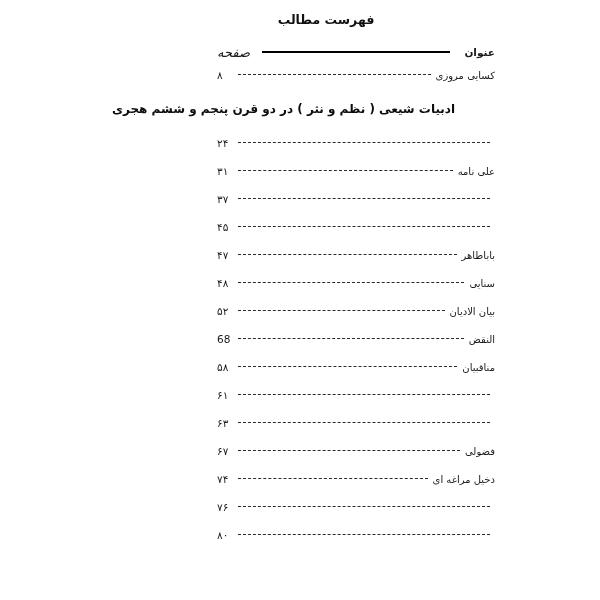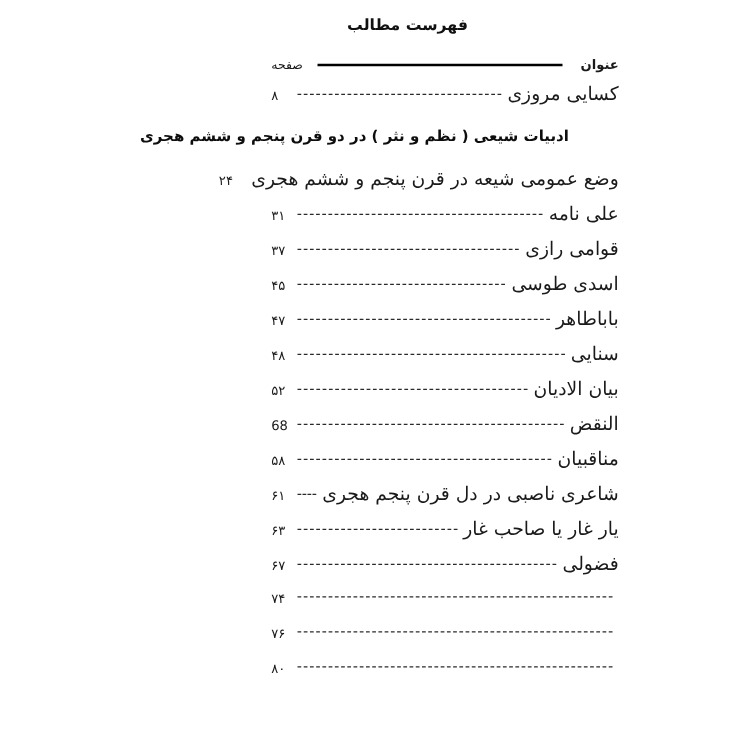--- a/index.html
+++ b/index.html
@@ -49,35 +49,36 @@
     padding-left: 6px;
     font-weight: bold;
   }
   .header-row .rule {
     flex: 1 1 auto;
     height: 0;
     border-top: 2.6px solid #000;
     margin: 0 8px 0 8px;
   }
   .header-row .col-page {
-    font-size: 10px;
+    font-size: 13px;
     color: #1a1a1a;
     white-space: nowrap;
     padding-right: 4px;
+    font-style: italic;
   }
 
   
   .entry {
     display: flex;
     align-items: baseline;
     margin: 0 105px;
     height: 28px;
   }
   .entry .entry-label {
-    font-size: 15px;
+    font-size: 10px;
     color: #1a1a1a;
     white-space: nowrap;
     line-height: 28px;
   }
   .entry .leader {
     flex: 1 1 auto;
     height: 0;
     border-top: 1px dashed #2a2a2a;
     margin: 0 5px;
     position: relative;
@@ -118,36 +119,33 @@
   </div>
 
   <div id="toc-body">
       <div class="entry">
         <span class="entry-label">کسایی مروزی</span>
         <span class="leader"></span>
         <span class="entry-page">۸</span>
       </div>
       <div class="section-heading">ادبیات شیعی ( نظم و نثر ) در دو قرن پنجم و ششم هجری</div>
       <div class="entry">
-        <span class="entry-label">وضع عمومی شیعه در قرن پنجم و ششم هجری</span>
         <span class="leader"></span>
         <span class="entry-page">۲۴</span>
       </div>
       <div class="entry">
         <span class="entry-label">علی نامه</span>
         <span class="leader"></span>
         <span class="entry-page">۳۱</span>
       </div>
       <div class="entry">
-        <span class="entry-label">قوامی رازی</span>
         <span class="leader"></span>
         <span class="entry-page">۳۷</span>
       </div>
       <div class="entry">
-        <span class="entry-label">اسدی طوسی</span>
         <span class="leader"></span>
         <span class="entry-page">۴۵</span>
       </div>
       <div class="entry">
         <span class="entry-label">باباطاهر</span>
         <span class="leader"></span>
         <span class="entry-page">۴۷</span>
       </div>
       <div class="entry">
         <span class="entry-label">سنایی</span>
@@ -163,35 +161,34 @@
         <span class="entry-label">النقض</span>
         <span class="leader"></span>
         <span class="entry-page">68</span>
       </div>
       <div class="entry">
         <span class="entry-label">مناقبیان</span>
         <span class="leader"></span>
         <span class="entry-page">۵۸</span>
       </div>
       <div class="entry">
-        <span class="entry-label">شاعری ناصبی در دل قرن پنجم هجری</span>
         <span class="leader"></span>
         <span class="entry-page">۶۱</span>
       </div>
       <div class="entry">
-        <span class="entry-label">یار غار یا صاحب غار</span>
         <span class="leader"></span>
         <span class="entry-page">۶۳</span>
       </div>
       <div class="entry">
         <span class="entry-label">فضولی</span>
         <span class="leader"></span>
         <span class="entry-page">۶۷</span>
       </div>
       <div class="entry">
+        <span class="entry-label">دخیل مراغه ای</span>
         <span class="leader"></span>
         <span class="entry-page">۷۴</span>
       </div>
       <div class="entry">
         <span class="leader"></span>
         <span class="entry-page">۷۶</span>
       </div>
       <div class="entry">
         <span class="leader"></span>
         <span class="entry-page">۸۰</span>

